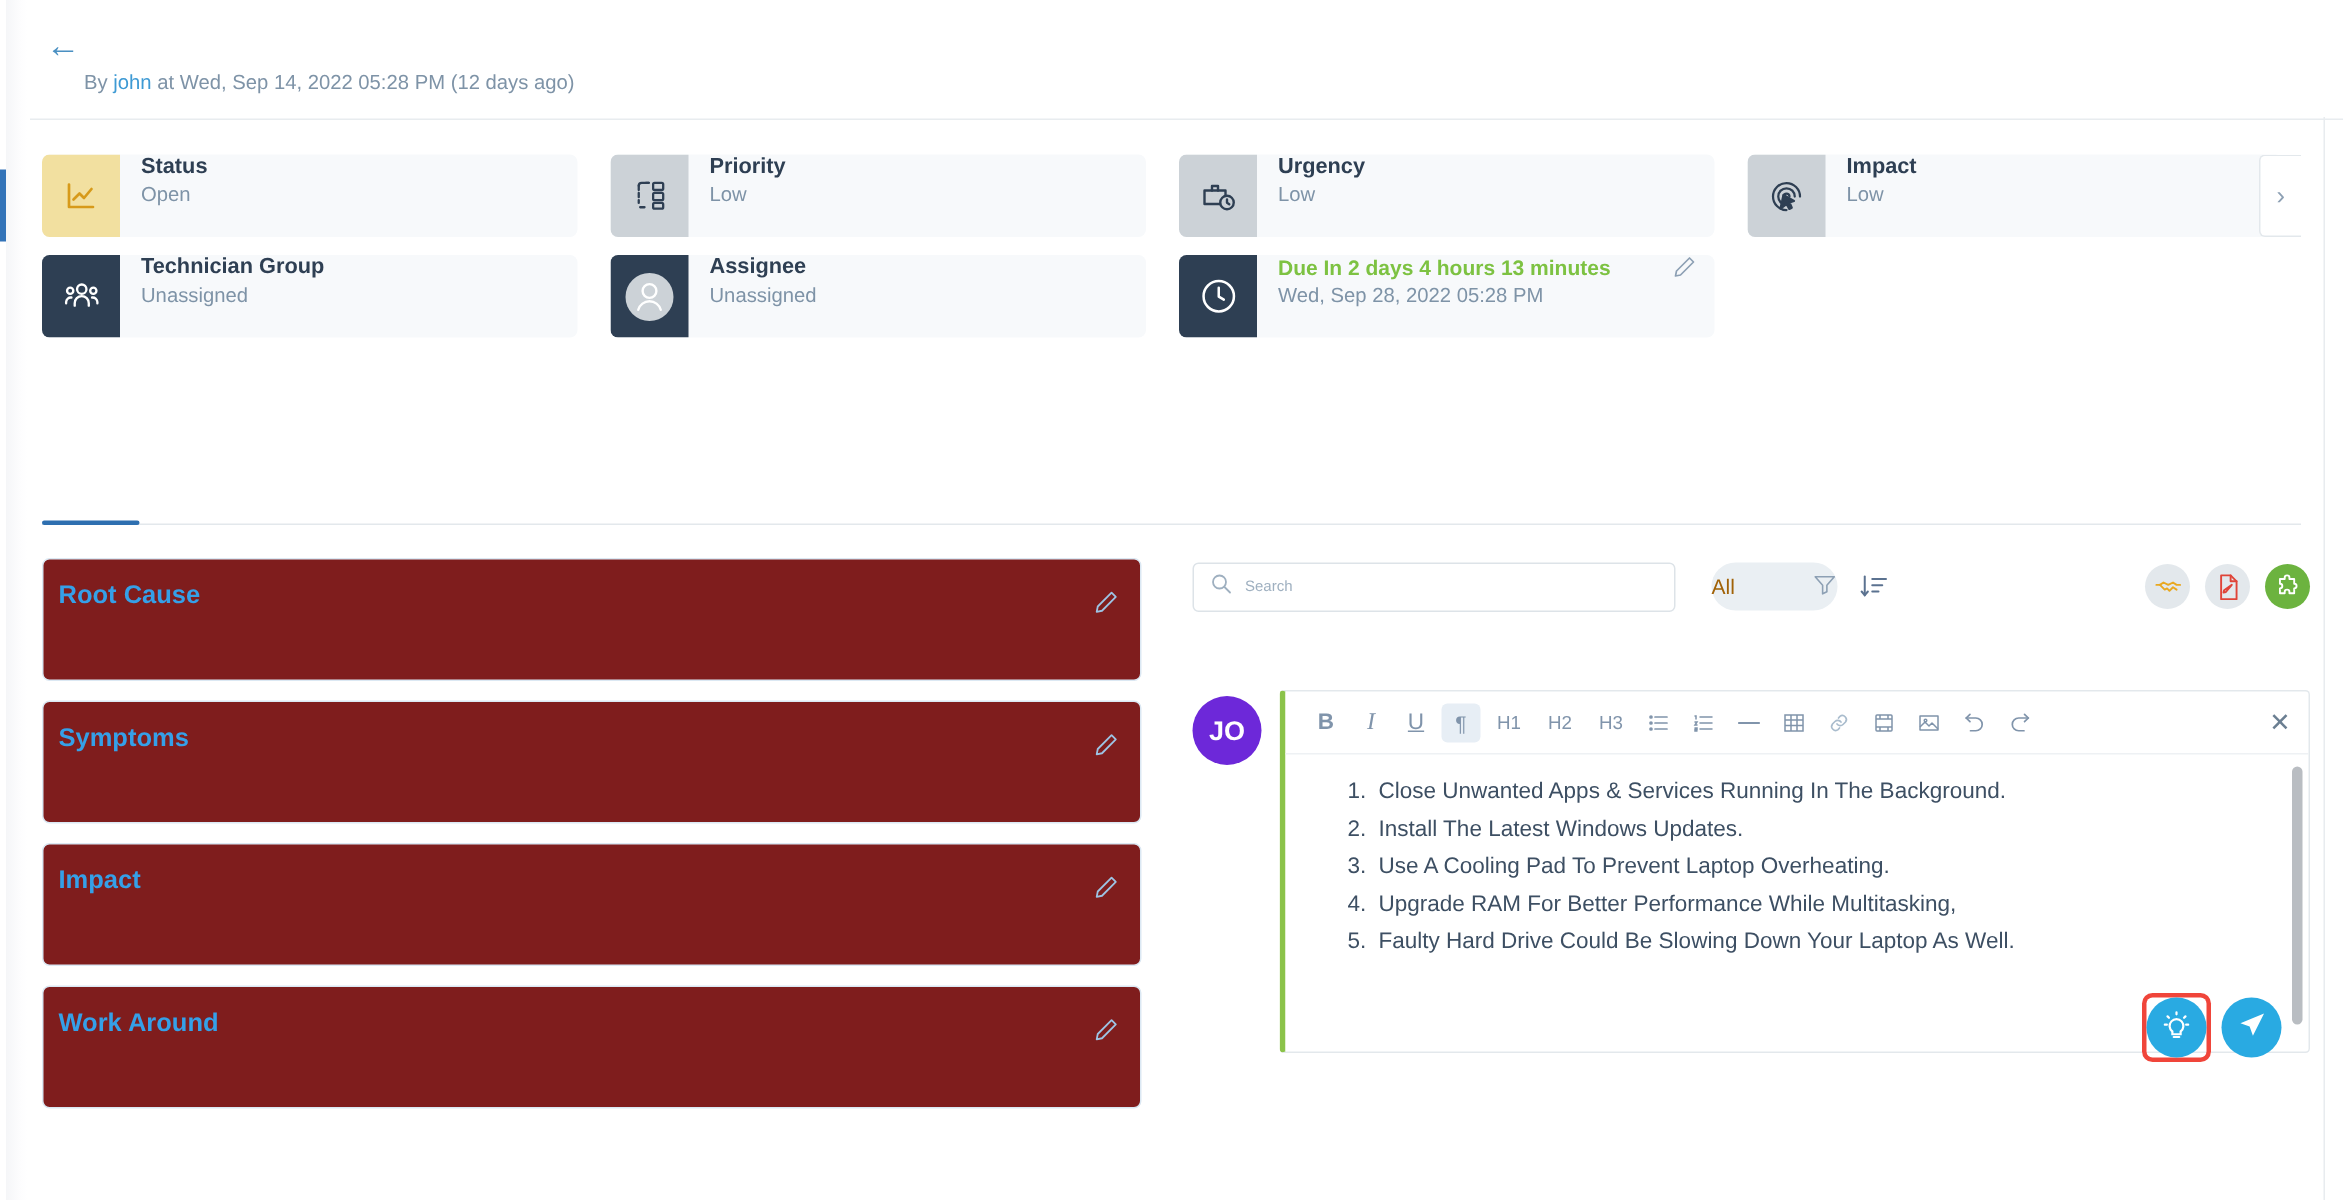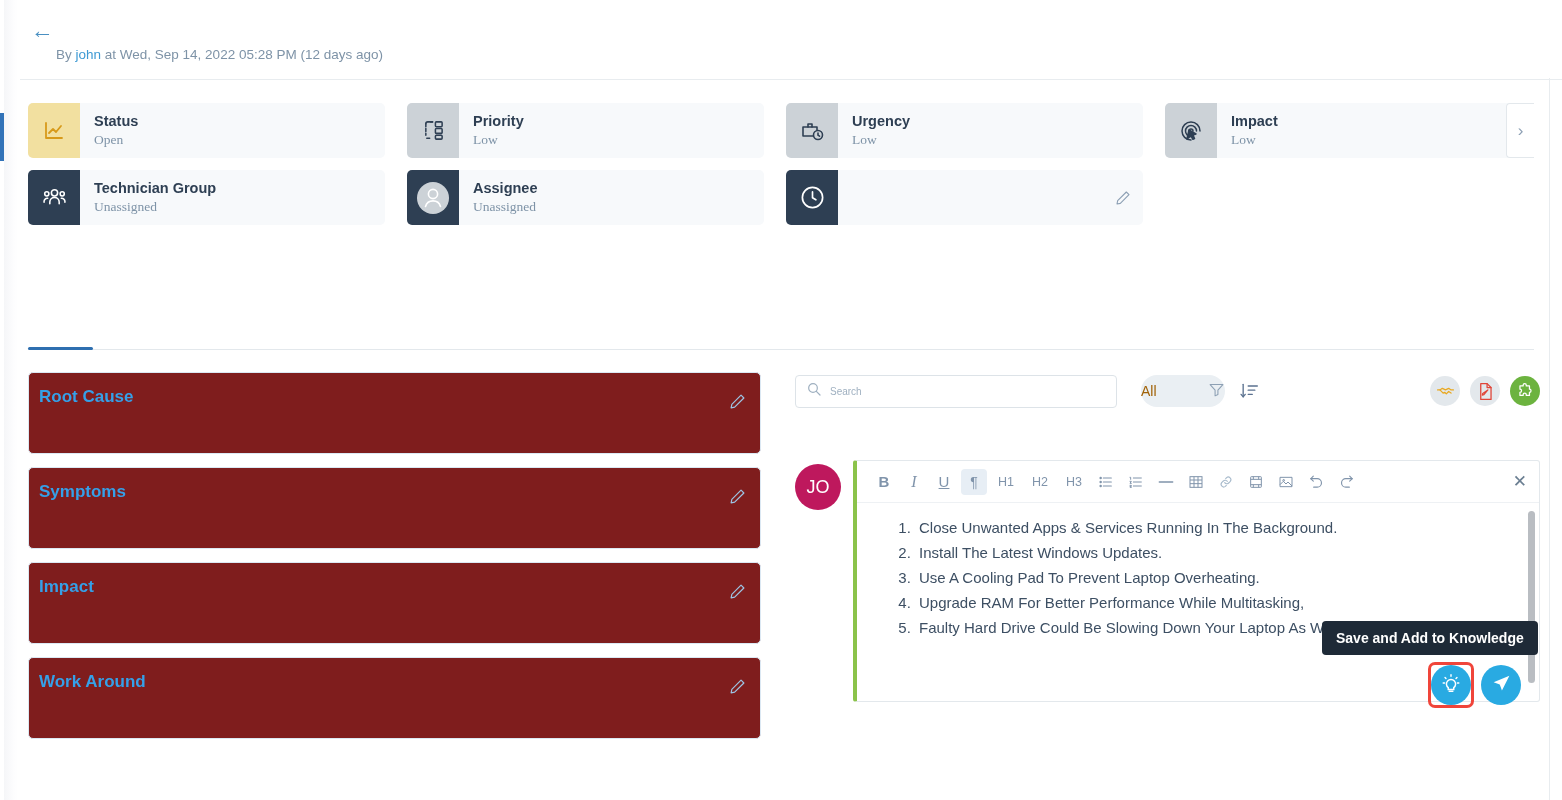--- a/index.html
+++ b/index.html
@@ -50,35 +50,35 @@
   }
   .subtitle .uname { color: #3e9ad4; cursor: pointer; }
   .header-sep {
     position: absolute; left: 20px; top: 79px; width: 1542px; height: 1px; background: #e8ecef;
   }
 
   
   .cards { position: absolute; left: 28px; top: 103px; width: 1506px; }
   .card-row { display: flex; gap: 22px; margin-bottom: 12px; }
   .card {
-    display: flex; align-items: center;
+    display: flex; 
     width: 357px; height: 55px;
     background: #f7f9fb; border-radius: 5px; overflow: hidden;
     cursor: pointer;
   }
   .card-ic {
     width: 52px; height: 55px; flex: 0 0 52px;
     display: flex; align-items: center; justify-content: center;
   }
   .ic-yellow { background: #f2e0a0; }
   .ic-gray   { background: #ccd2d7; }
   .ic-dark   { background: #2e3f53; }
   .card-body { padding-left: 14px; min-width: 0; }
   .card-label { font-size: 14.5px; font-weight: bold; color: #2e3f53; line-height: 17px; }
-  .card-value { font-size: 13.5px; color: #7e93a7; line-height: 19px; font-family: Liberation Serif, serif; }
+  .card-value { font-size: 13.5px; color: #7e93a7; line-height: 19px; }
   .card.due { width: 357px; }
   .card.due .due-main { font-size: 14px; font-weight: bold; color: #7dc242; line-height: 17px; }
   .card.due .due-sub  { font-size: 13.5px; color: #7e93a7; line-height: 19px; }
   .due-edit { margin-left: auto; margin-right: 12px; width: 16px; height: 16px; cursor: pointer; }
   .card-spacer { width: 357px; height: 55px; }
   .carousel-next {
     position: absolute; right: 0px; top: 0px;
     width: 28px; height: 55px; border: 1px solid #e3e8ec; border-right: none;
     border-radius: 4px 0 0 4px; background: #fff;
     display: flex; align-items: center; justify-content: center;
@@ -143,22 +143,22 @@
     width: 30px; height: 30px; border-radius: 50%;
     display: flex; align-items: center; justify-content: center; cursor: pointer;
   }
   .ric-gray { background: #e3e8ec; }
   .ric-green { background: #6cb33f; }
   .right-ic-group { margin-left: auto; display: flex; gap: 10px; align-items: center; }
 
   
   .editor-wrap { position: absolute; left: 795px; top: 460px; width: 745px; display: flex; gap: 12px; }
   .avatar {
-    width: 46px; height: 46px; border-radius: 50%; background: #be185d;
-    color: #fff; font-size: 18px; font-weight: normal;
+    width: 46px; height: 46px; border-radius: 50%; background: #6d28d9;
+    color: #fff; font-size: 18px; font-weight: bold;
     display: flex; align-items: center; justify-content: center; flex: 0 0 46px;
     margin-top: 4px;
   }
   .editor {
     position: relative; width: 687px; border: 1px solid #e3e8ec; border-left: 4px solid #8bc34a;
     border-radius: 3px; background: #fff;
   }
   .ed-toolbar {
     height: 42px; display: flex; align-items: center; gap: 4px;
     padding: 0 14px; border-bottom: 1px solid #eef1f4; position: relative;
@@ -327,20 +327,24 @@
           <div class="card-value">Unassigned</div>
         </div>
       </div>
 
       <div class="card due">
         <div class="card-ic ic-dark">
           <svg viewBox="0 0 24 24" width="27" height="27" fill="none" stroke="#ffffff" stroke-width="1.5" stroke-linecap="round" stroke-linejoin="round">
             <circle cx="12" cy="12" r="9"></circle>
               <path d="M12 7v5.2l3 1.8"></path>
           </svg>
+        </div>
+        <div class="card-body">
+          <div class="due-main">Due In 2 days 4 hours 13 minutes</div>
+          <div class="due-sub">Wed, Sep 28, 2022 05:28 PM</div>
         </div>
         <span class="due-edit">
           <svg viewBox="0 0 24 24" width="16" height="16" fill="none" stroke="#8da0b4" stroke-width="1.7" stroke-linecap="round" stroke-linejoin="round">
             <path d="M17 3l4 4L8 20l-5 1 1-5z"></path>
           </svg>
         </span>
       </div>
 
       <div class="card-spacer"></div>
     </div>
@@ -538,15 +542,14 @@
             <svg viewBox="0 0 24 24" width="21" height="21" fill="#ffffff">
               <path d="M21 3L3 10.5l7 2.5 2.5 7z"></path>
             </svg>
           </span>
         </button>
       </div>
 
     </div>
   </div>
 
-  <div class="tooltip">Save and Add to Knowledge</div>
 
 </div>
 
 </body></html>

